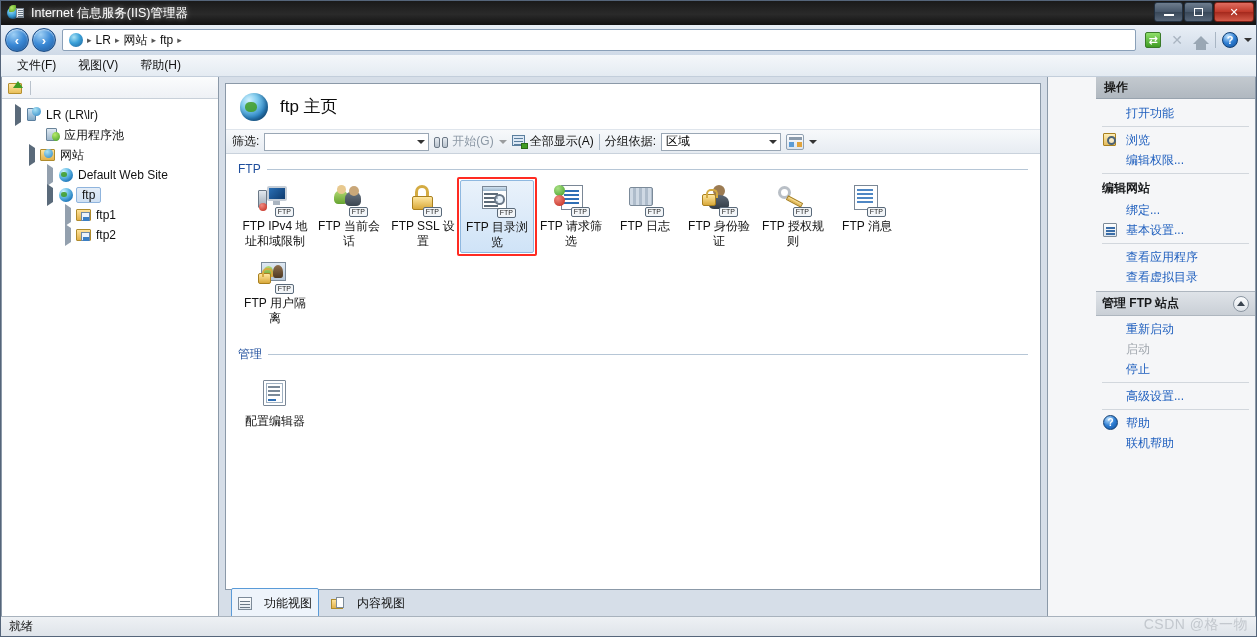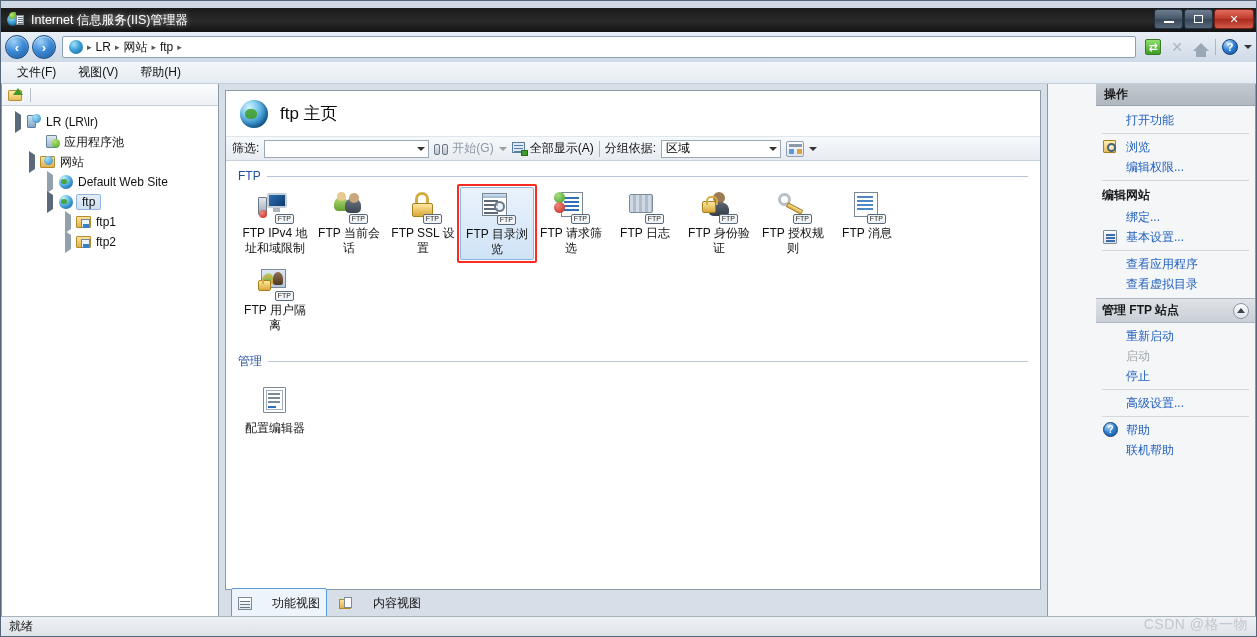--- a/index.html
+++ b/index.html
@@ -18,21 +18,20 @@
     border: 1px solid #55657a;
     display: flex; flex-direction: column;
   }
 
   
   .titlebar {
     height: 24px; flex: 0 0 24px;
     background: linear-gradient(180deg,#1a1a1a 0%,#2a2a2a 55%,#121212 100%);
     display: flex; align-items: center;
     position: relative;
-    margin-top: 7px;
   }
   .title-icon { width: 18px; height: 16px; margin-left: 6px; position: relative; }
   .title-icon .globe {
     position:absolute; left:0; top:2px; width:12px; height:12px; border-radius:50%;
     background: radial-gradient(circle at 35% 30%, #a8e2f5 0%, #3aa0d8 45%, #1d5f96 100%);
     box-shadow: inset -1px -1px 2px rgba(0,0,0,.4);
   }
   .title-icon .leaf {
     position:absolute; left:2px; top:0px; width:7px;height:7px;
     background: radial-gradient(circle at 40% 40%, #b6e86a, #4f9a18);
@@ -314,21 +313,21 @@
   .i-config .pg{position:absolute;left:5px;top:1px;width:23px;height:26px;background:#fff;border:1px solid #7a8796;border-radius:1px;}
   .i-config .in{position:absolute;left:8px;top:4px;width:17px;height:20px;border:1px solid #9fb0c1;}
   .i-config .ln{position:absolute;left:10px;top:7px;width:12px;height:2px;background:#7b8a99;box-shadow:0 4px 0 #7b8a99,0 8px 0 #7b8a99;}
   .i-config .bl{position:absolute;left:10px;top:20px;width:8px;height:2px;background:#2f6fb5;}
 
   
   .view-tabs {
     height:26px;flex:0 0 26px; display:flex;align-items:center;gap:6px;padding-left:6px;
     background:#d6dee8;
   }
-  .vtab { display:flex;align-items:center;gap:20px;padding:6px 6px;font-size:12px;color:#111; }
+  .vtab { display:flex;align-items:center;gap:12px;padding:6px 6px;font-size:12px;color:#111; }
   .vtab.active { background:#eef4fb; border:1px solid #5a9bd8; border-radius:2px; }
   .ico-feat { width:14px;height:13px;background:linear-gradient(180deg,#fdfefe,#dfe7ef);border:1px solid #7d8b99;position:relative;}
   .ico-feat::after{content:"";position:absolute;left:1px;top:3px;width:10px;height:1.5px;background:#6a7886;box-shadow:0 3px 0 #6a7886,0 6px 0 #6a7886;}
   .ico-cont { width:14px;height:13px;position:relative;}
   .ico-cont .f{position:absolute;left:0;top:2px;width:12px;height:10px;background:linear-gradient(180deg,#ffe39a,#e2b14b);border:1px solid #b08c2c;}
   .ico-cont .d{position:absolute;left:5px;top:0px;width:8px;height:11px;background:#fff;border:1px solid #7d8b99;}
 
   
   .act-pane {
     width:209px; flex:0 0 209px; display:flex;flex-direction:column;

